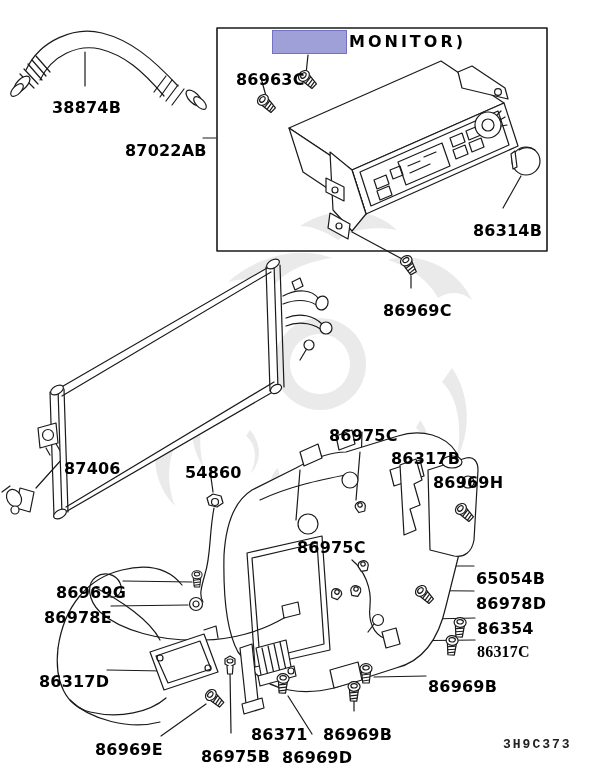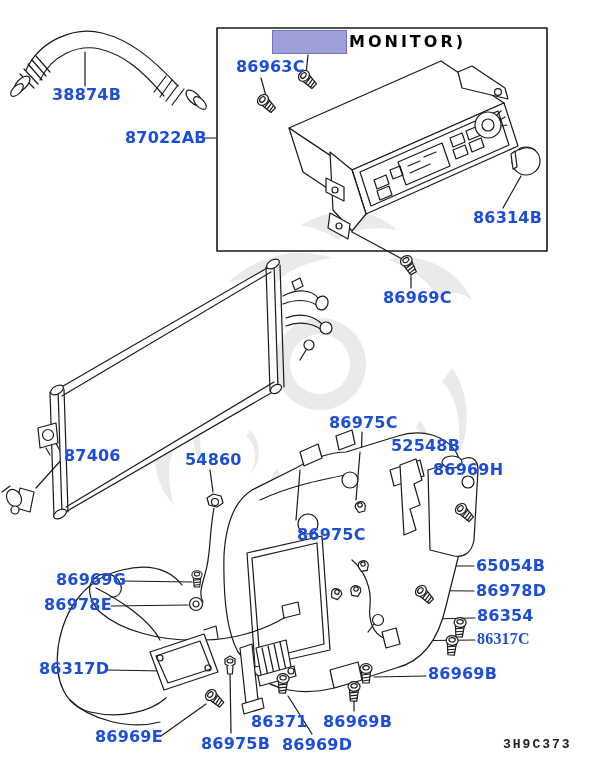--- a/index.html
+++ b/index.html
@@ -1,21 +1,21 @@
 <!DOCTYPE html>
 <html><head>
 <meta charset="utf-8">
 <style>
   html,body{margin:0;padding:0;background:#fff;}
   #stage{position:relative;width:609px;height:768px;background:#fff;overflow:hidden;
          font-family:"DejaVu Sans","Liberation Sans",sans-serif;}
   #art{position:absolute;left:0;top:0;}
   .labels{position:absolute;left:0;top:0;width:609px;height:768px;}
-  .plabel{position:absolute;font-size:16px;font-weight:bold;color:#1d4ed8;white-space:nowrap;
-          letter-spacing:0.2px;line-height:18px;}
+  .plabel{position:absolute;font-size:16px;font-weight:bold;color:#000000;white-space:nowrap;
+          letter-spacing:0.2px;line-height:18px;margin-top:13px;}
   .monitor{position:absolute;font-size:16px;font-weight:bold;color:#000;letter-spacing:3px;
            white-space:nowrap;line-height:20px;}
   .hl{position:absolute;left:272px;top:30px;width:75px;height:24px;
       background:#a0a0d8;border:1px solid #7272c2;box-sizing:border-box;}
   .code{position:absolute;font-family:Liberation Mono, monospace;
         font-size:13px;font-weight:bold;color:#222;letter-spacing:2px;}
 </style>
 </head>
 <body>
 
@@ -284,21 +284,21 @@
   <div class="monitor" style="left:349px;top:32px;">MONITOR)</div>
 
   <div class="plabel" style="left:52px;top:86px;">38874B</div>
   <div class="plabel" style="left:125px;top:129px;">87022AB</div>
   <div class="plabel" style="left:236px;top:58px;">86963C</div>
   <div class="plabel" style="left:473px;top:209px;">86314B</div>
   <div class="plabel" style="left:383px;top:289px;">86969C</div>
   <div class="plabel" style="left:64px;top:447px;text-align:right;">87406</div>
   <div class="plabel" style="left:185px;top:451px;">54860</div>
   <div class="plabel" style="left:329px;top:414px;">86975C</div>
-  <div class="plabel" style="left:391px;top:437px;">52548B</div>
+  <div class="plabel" style="left:391px;top:437px;">86317B</div>
   <div class="plabel" style="left:433px;top:461px;">86969H</div>
   <div class="plabel" style="left:297px;top:526px;">86975C</div>
   <div class="plabel" style="left:476px;top:557px;">65054B</div>
   <div class="plabel" style="left:476px;top:582px;">86978D</div>
   <div class="plabel" style="left:477px;top:607px;">86354</div>
   <div class="plabel" style="left:477px;top:630px;font-family:Liberation Serif, serif;">86317C</div>
   <div class="plabel" style="left:428px;top:665px;">86969B</div>
   <div class="plabel" style="left:56px;top:571px;">86969G</div>
   <div class="plabel" style="left:44px;top:596px;">86978E</div>
   <div class="plabel" style="left:39px;top:660px;">86317D</div>

